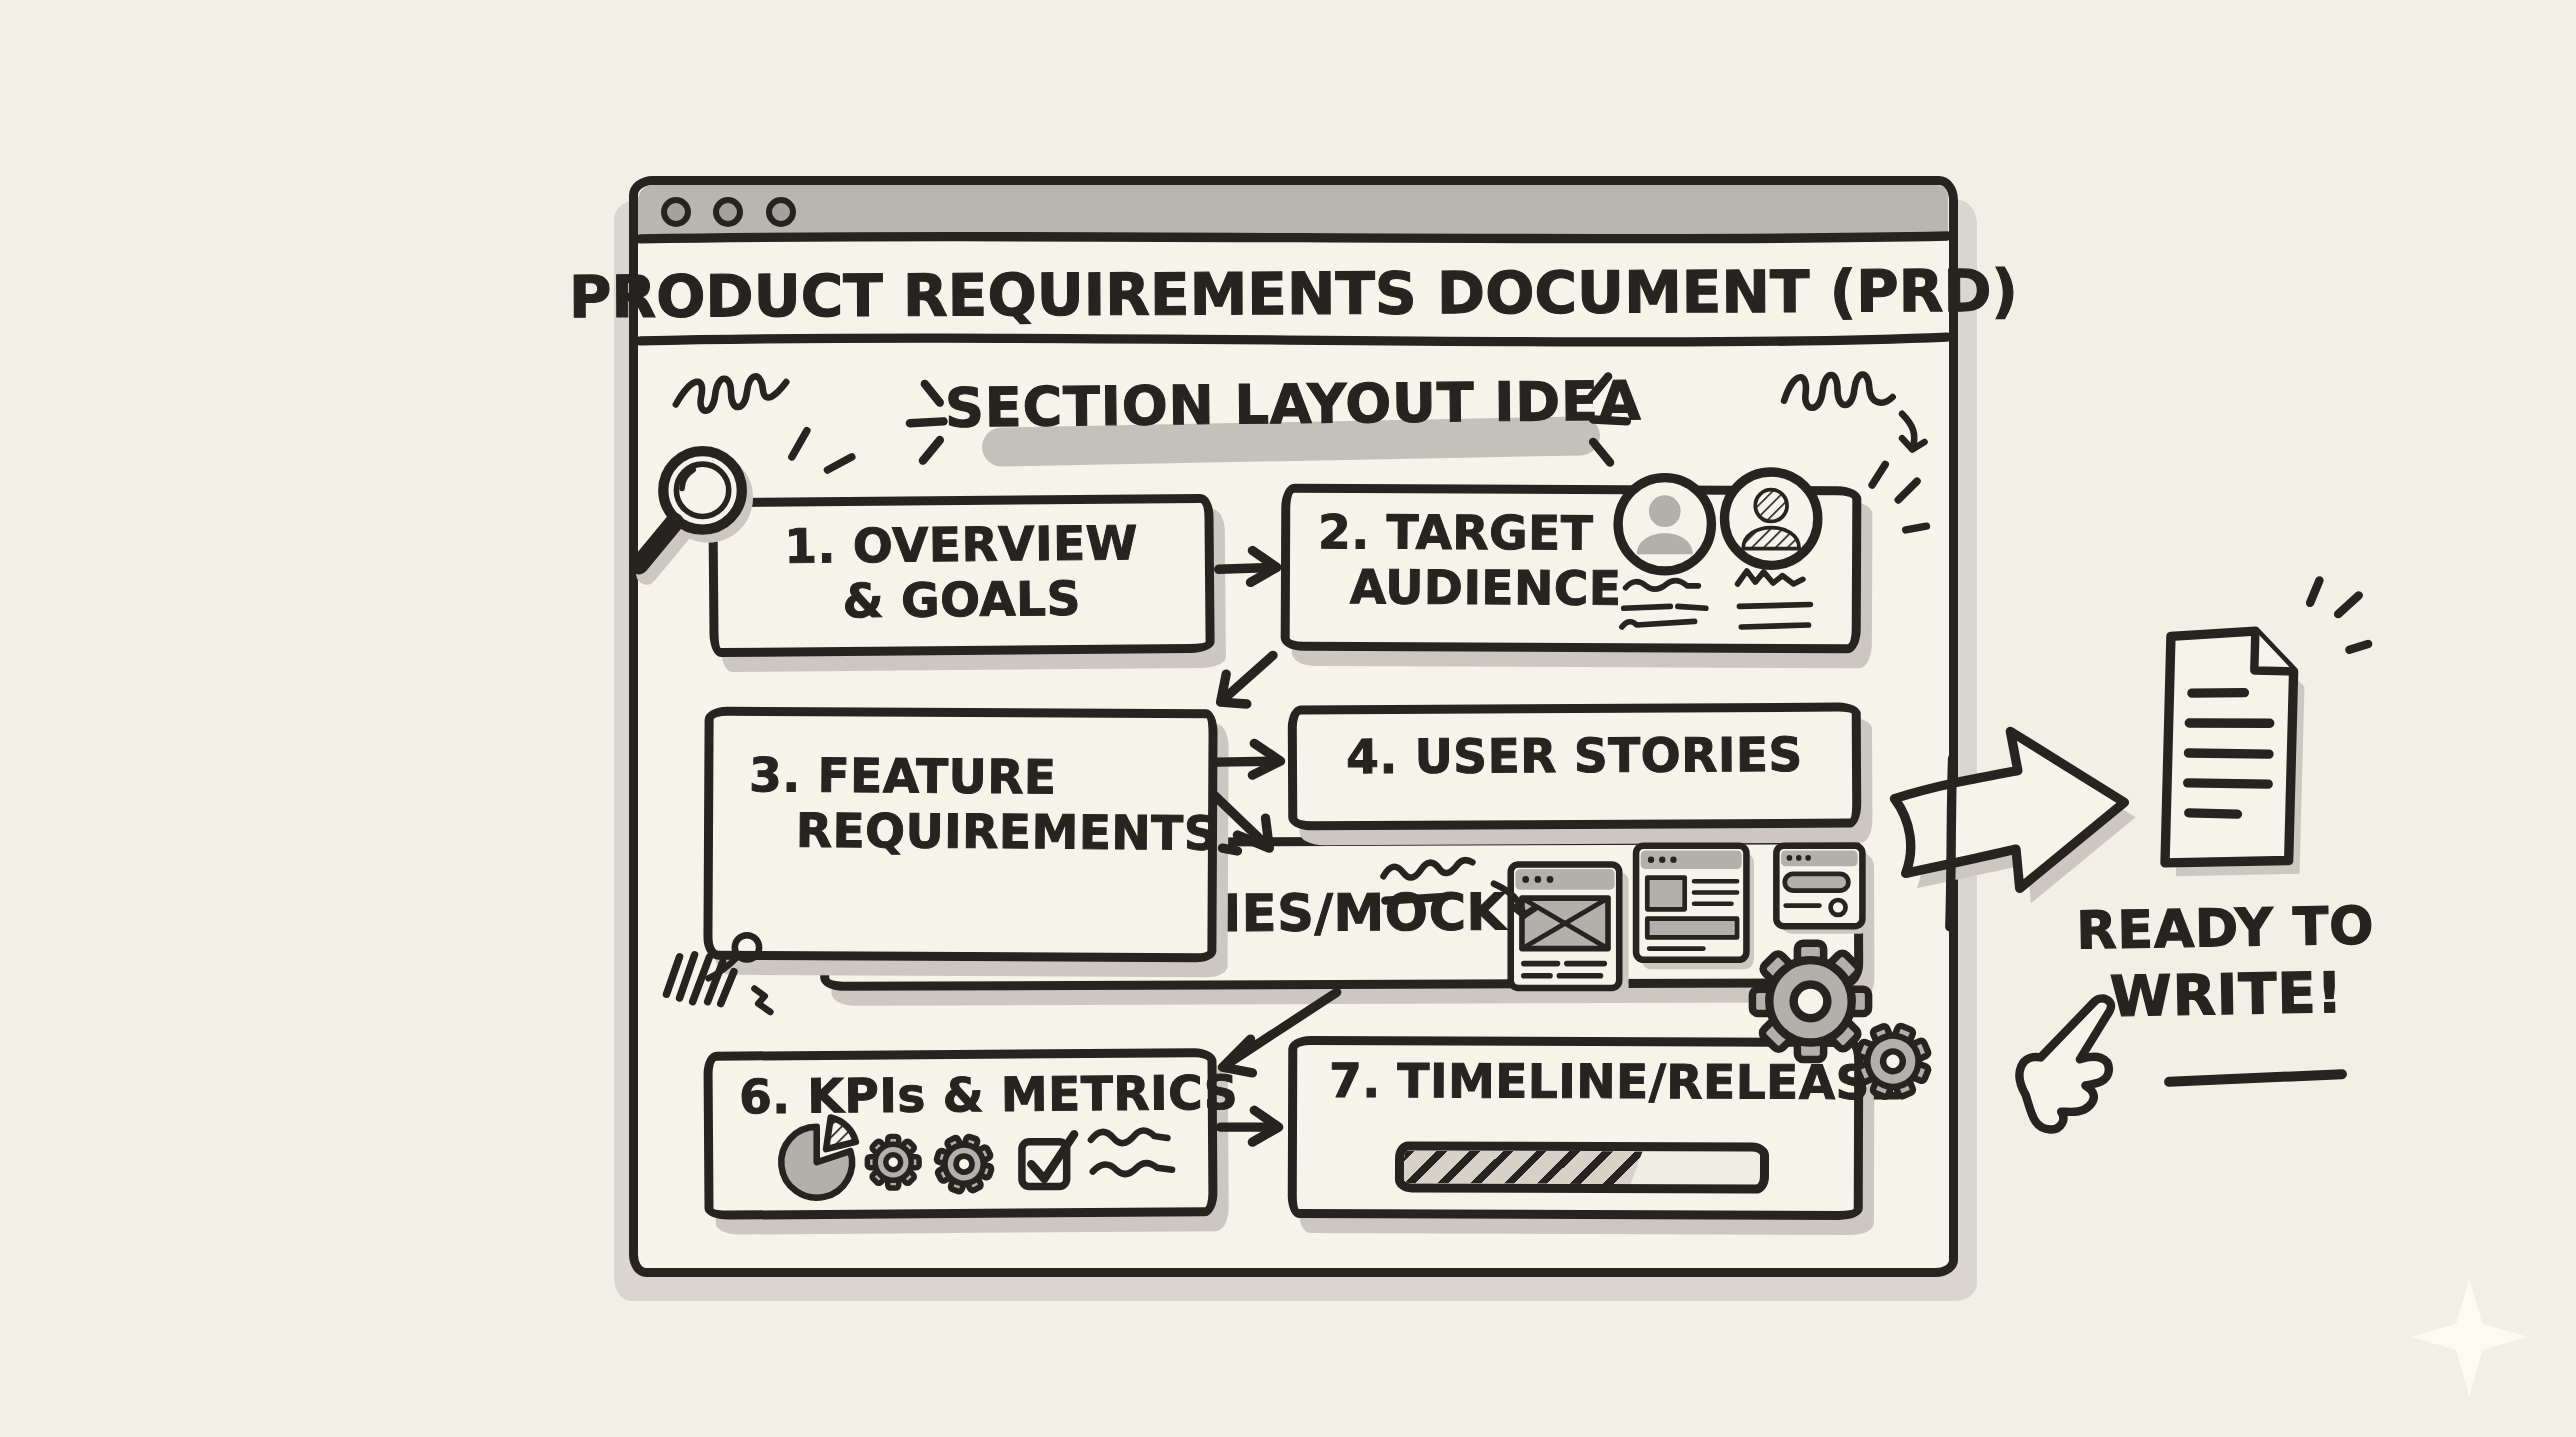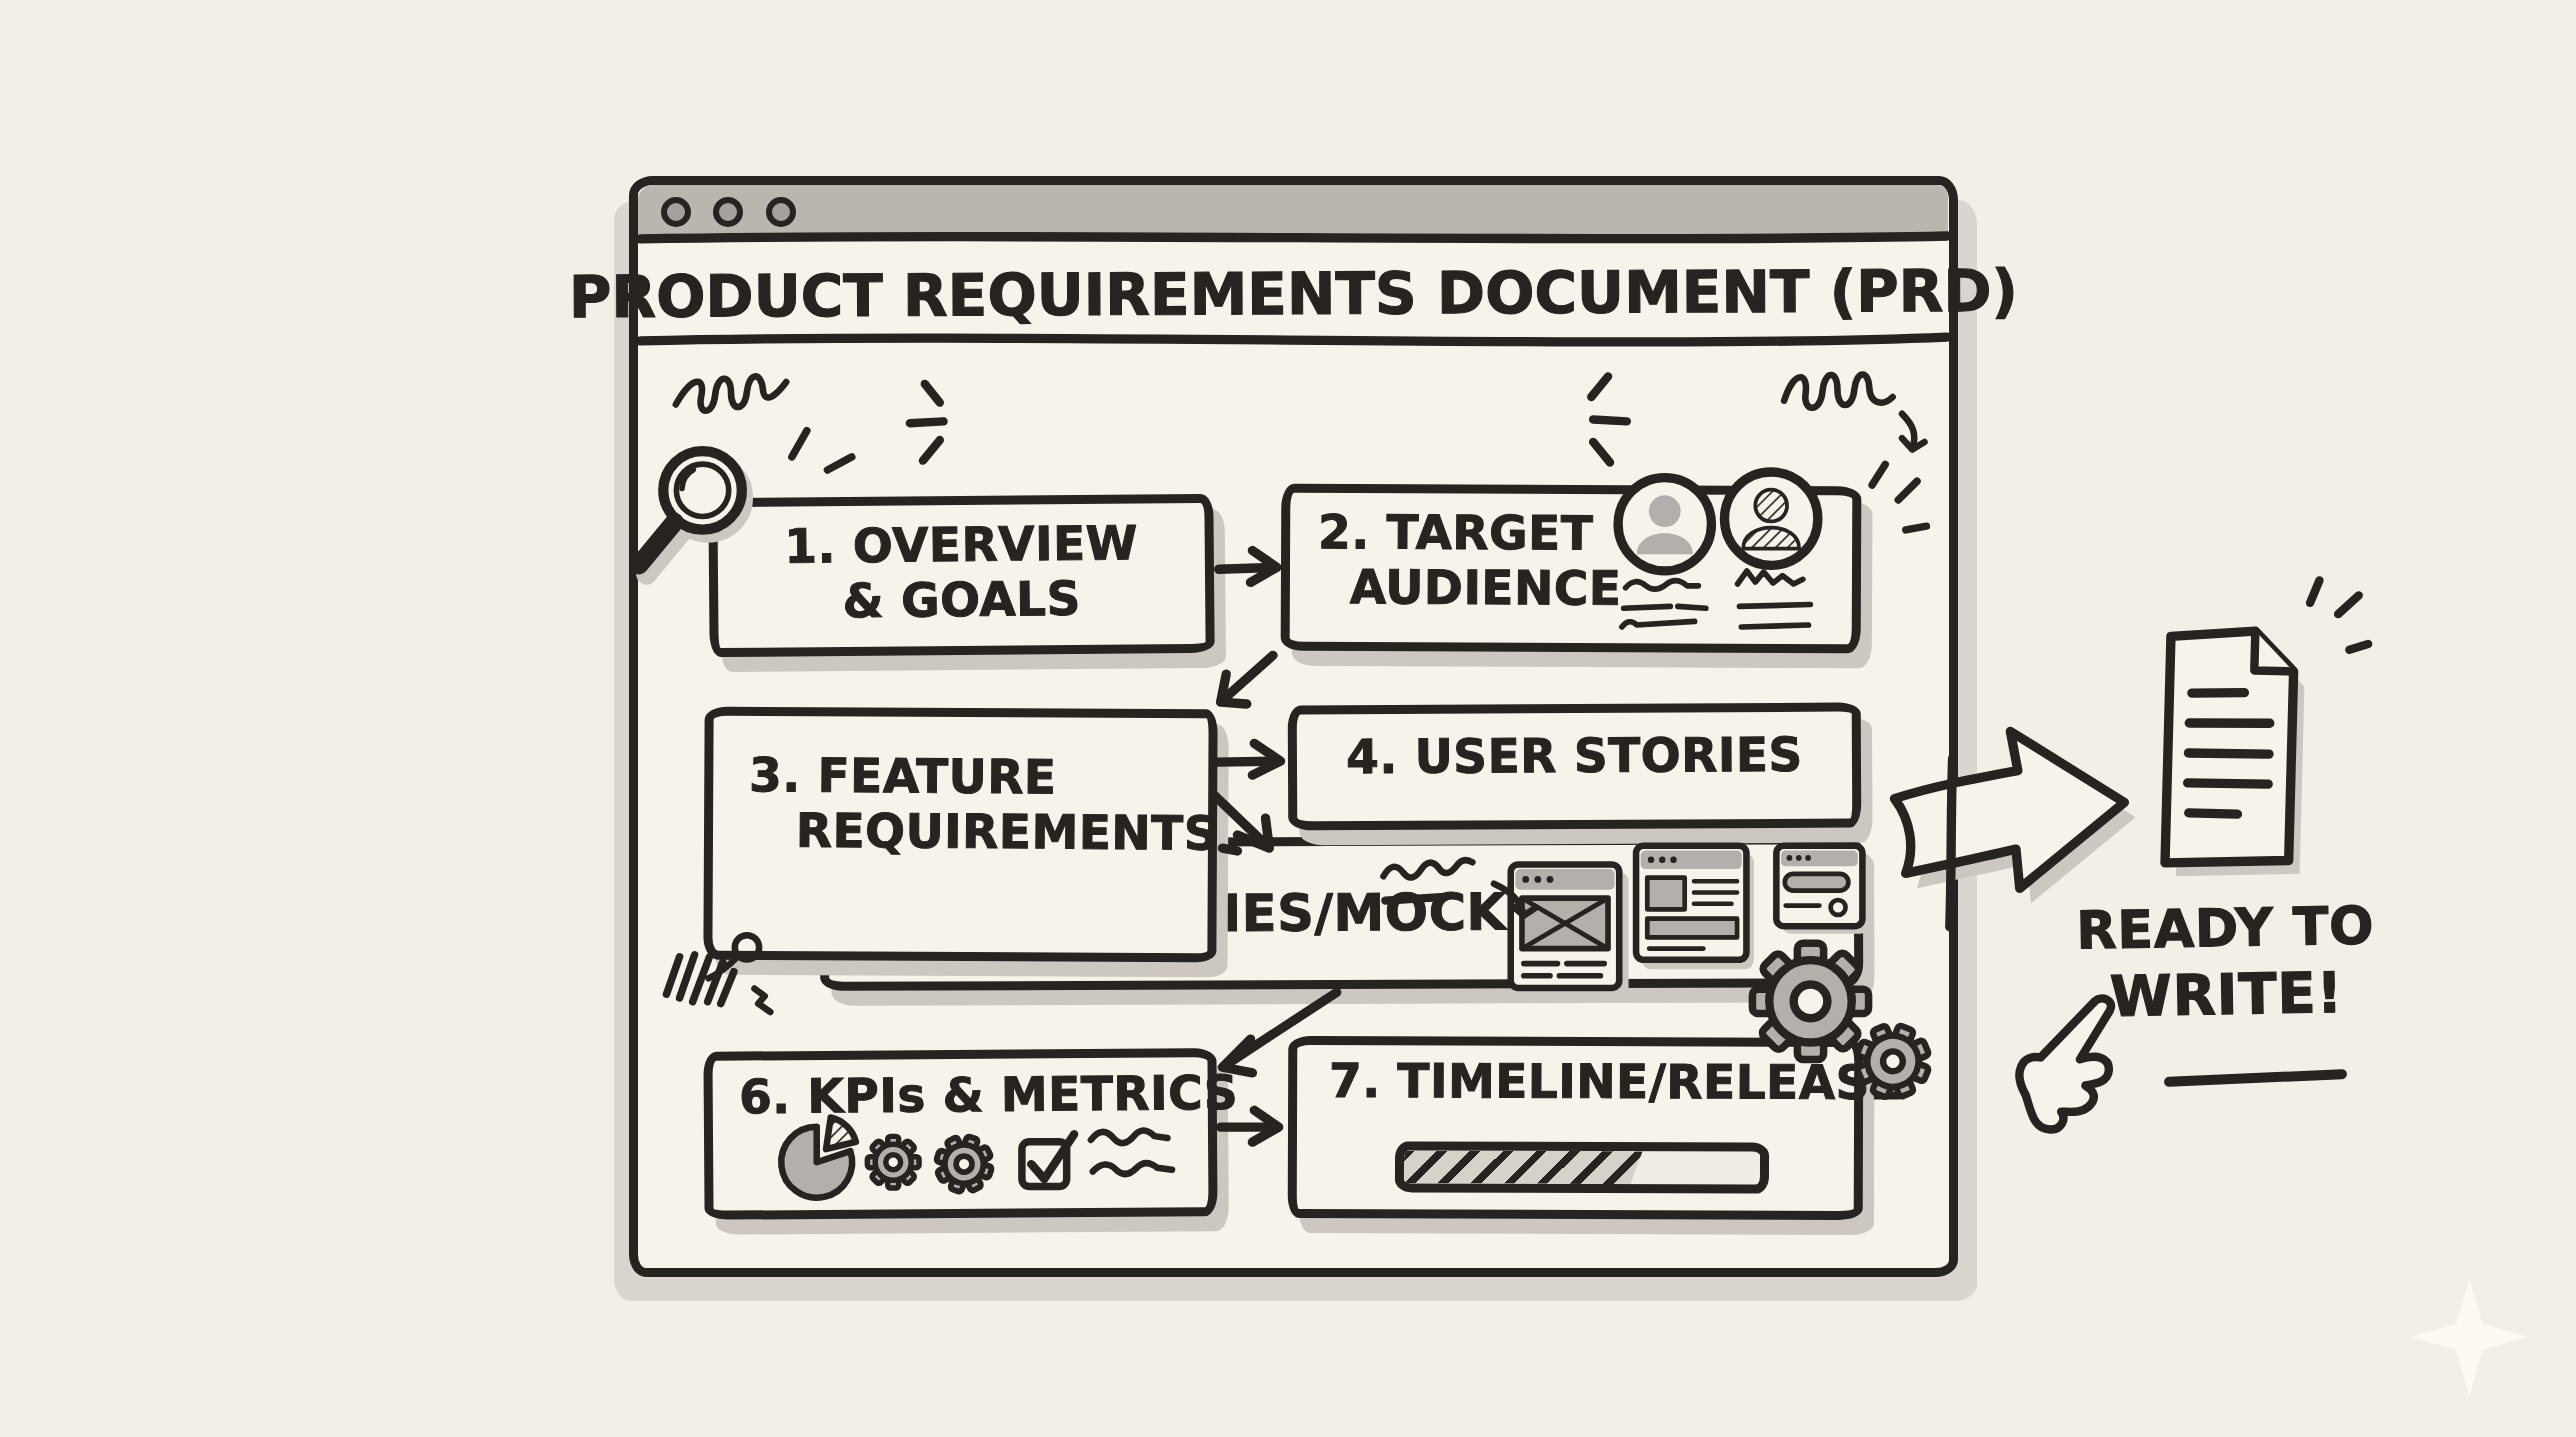--- a/index.html
+++ b/index.html
@@ -94,20 +94,24 @@
 <div class="stage">
 
   <div class="win z5"></div>
   <div class="titlebar z10"></div>
   <div class="winbtn z10" style="left:661px;"></div>
   <div class="winbtn z10" style="left:713px;"></div>
   <div class="winbtn z10" style="left:766px;"></div>
 
   <div class="title z10 nosel">PRODUCT REQUIREMENTS DOCUMENT (PRD)</div>
 
+  <div class="headwrap z10">
+    <div class="headhl"></div>
+    <div class="headtext nosel">SECTION LAYOUT IDEA</div>
+  </div>
 
   <div class="sketchbox bx5 z10"></div>
   <div class="boxlabel lbl5 z20 nosel">5. WIREFRAMES/MOCKUPS</div>
 
   <div class="sketchbox bx1 z20"></div>
   <div class="boxlabel lbl1 z20 nosel">
     <div>1. OVERVIEW</div>
     <div>&amp; GOALS</div>
   </div>
 

